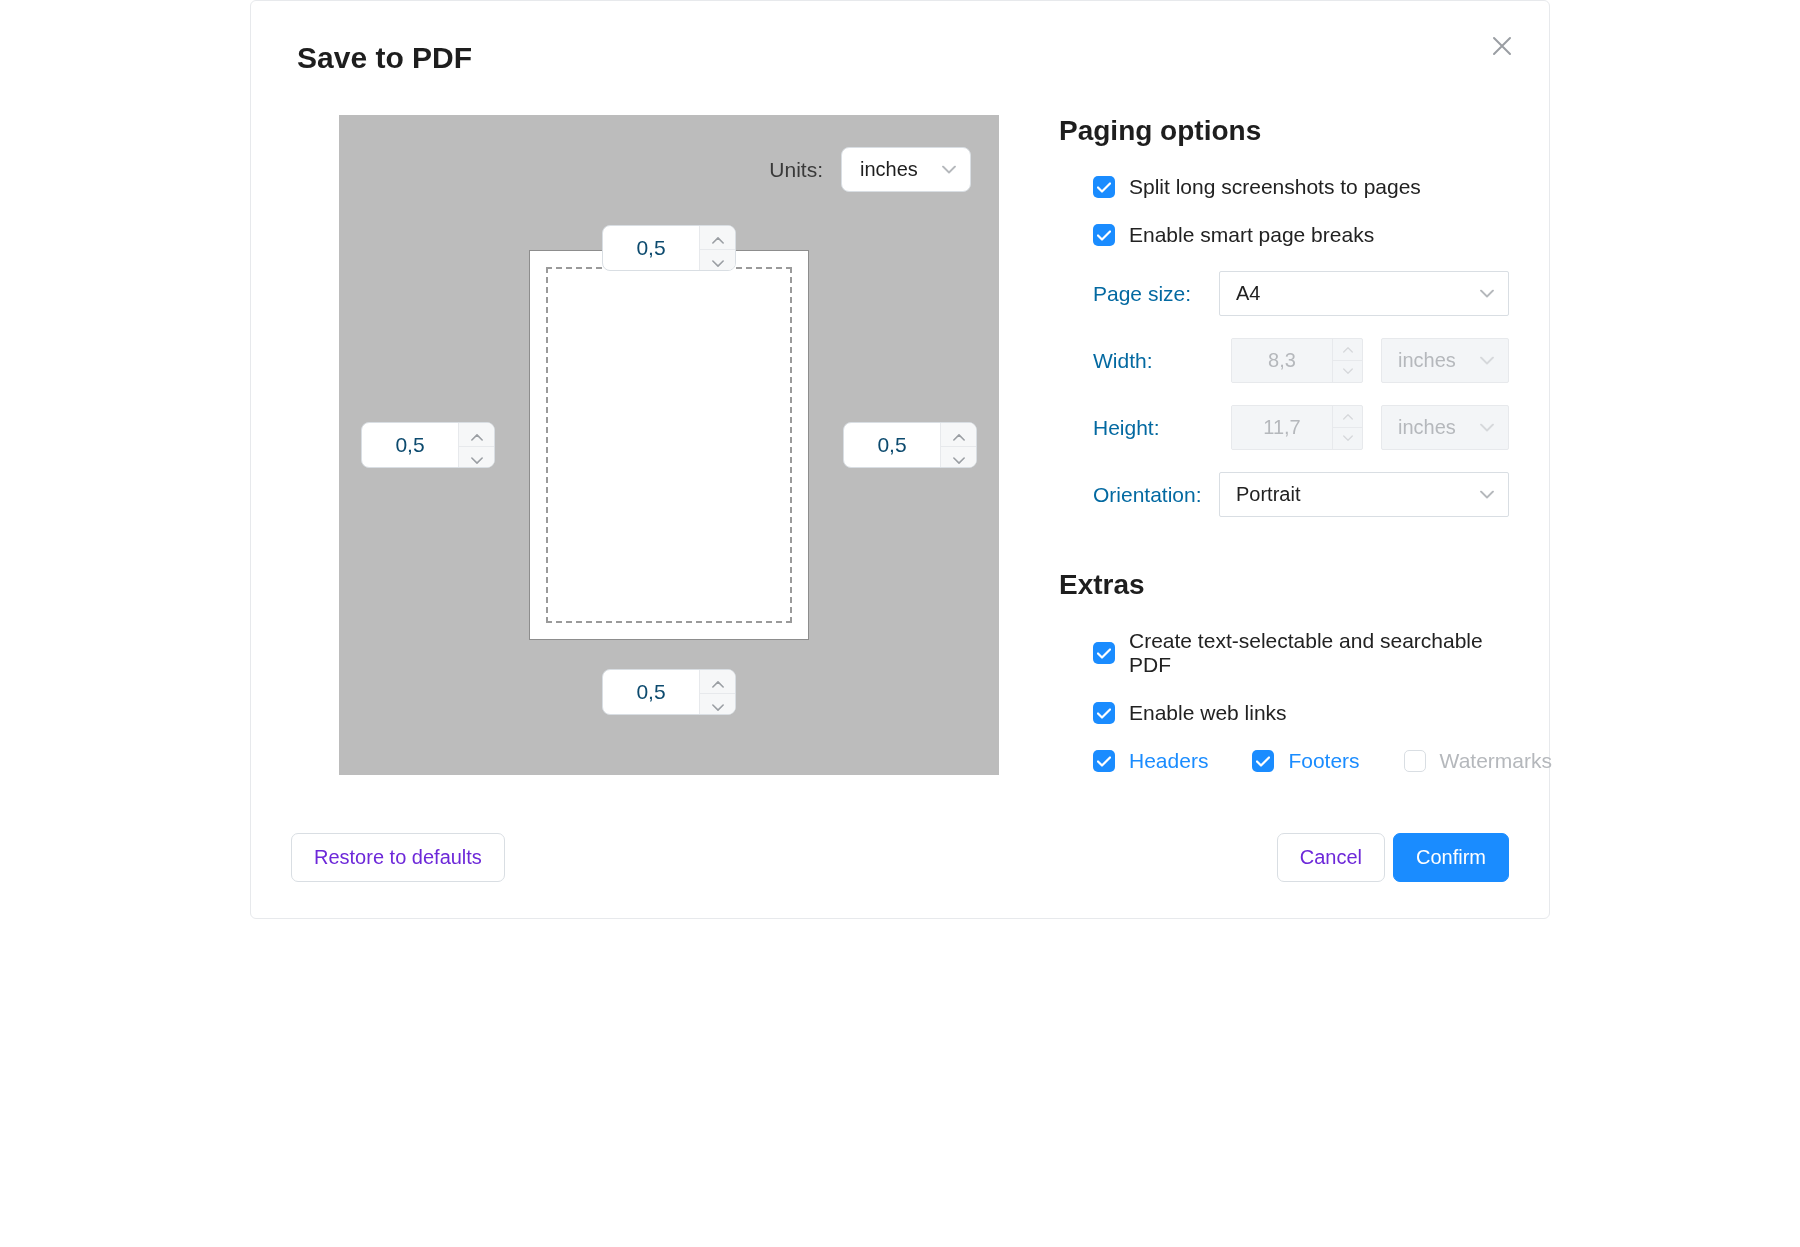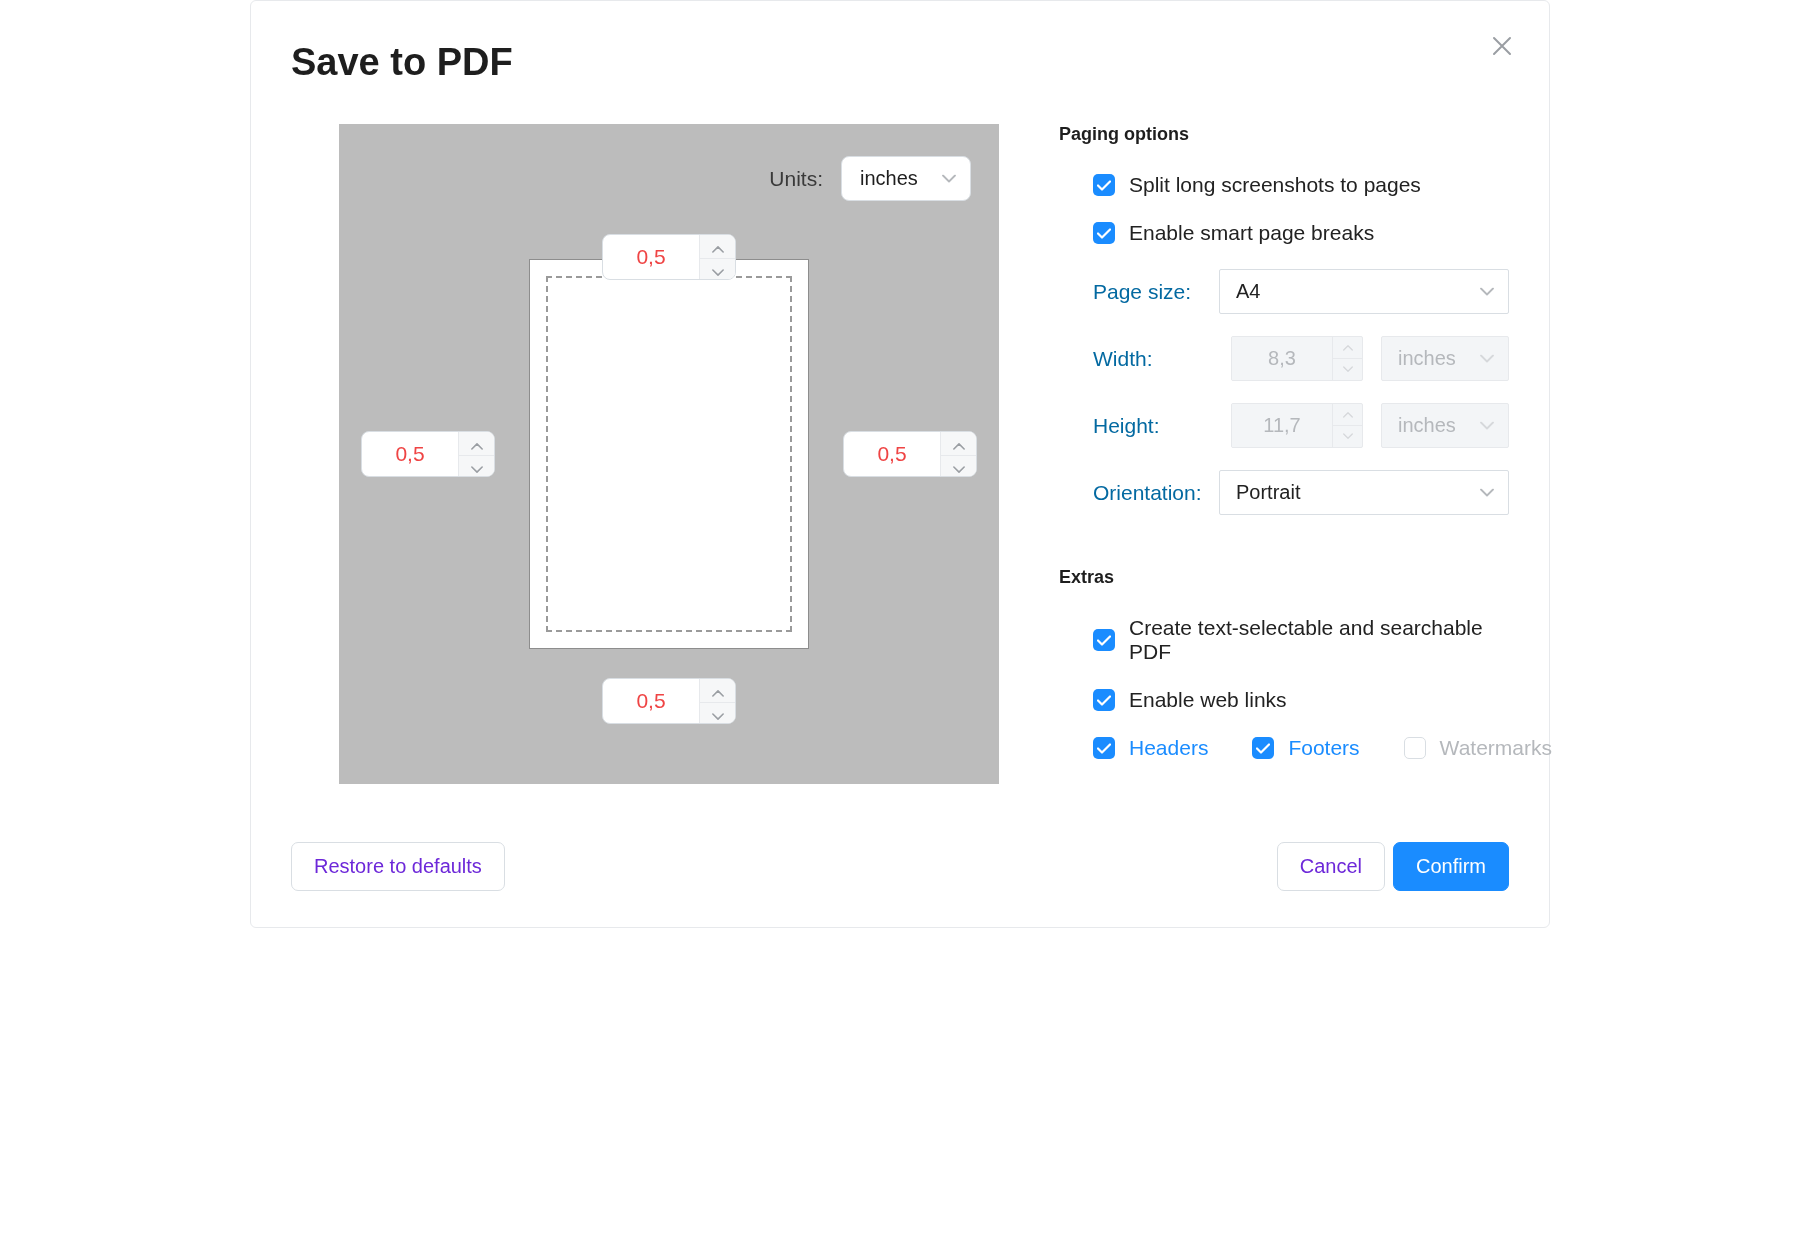--- a/index.html
+++ b/index.html
@@ -25,23 +25,23 @@
   }
   .dialog{
     width:1300px;
     margin:0 auto;
     border:1px solid var(--border-light);
     border-radius:6px;
     padding:30px 40px 36px 40px;
     position:relative;
   }
   .dialog-title{
-    font-size:38px;
+    font-size:30px;
     font-weight:700;
-    margin:10px 0 40px 0;
+    margin:10px 0 40px 6px;
   }
   .close-btn{
     position:absolute;
     top:34px; right:36px;
     cursor:pointer;
     color:#9a9ea3;
   }
   .close-btn svg{width:22px;height:22px;display:block;}
 
   .body-row{display:flex;gap:60px;align-items:flex-start;}
@@ -75,41 +75,41 @@
     inset:16px;
     border:2px dashed #9a9a9a;
   }
   .margin-input{
     position:absolute;
     display:flex;align-items:stretch;
     background:#fff;border:1px solid var(--border);border-radius:8px;
     overflow:hidden;
   }
   .margin-input .val{
-    width:96px;text-align:center;font-size:21px;color:#ef4444;
+    width:96px;text-align:center;font-size:21px;color:#0c4a6e;
     display:flex;align-items:center;justify-content:center;
     cursor:text;
   }
   .margin-input .spin{
     width:36px;display:flex;flex-direction:column;border-left:1px solid var(--border-light);
     background:#f6f7f8;
   }
   .margin-input .spin div{
     flex:1;display:flex;align-items:center;justify-content:center;cursor:pointer;
   }
   .margin-input .spin div:first-child{border-bottom:1px solid var(--border-light);}
   .margin-input .spin svg{width:12px;height:8px;color:#9a9ea3;}
   .m-top{left:50%;transform:translateX(-50%);top:110px;height:46px;}
   .m-bottom{left:50%;transform:translateX(-50%);bottom:60px;height:46px;}
   .m-left{left:22px;top:50%;transform:translateY(-50%);height:46px;}
   .m-right{right:22px;top:50%;transform:translateY(-50%);height:46px;}
 
   
   .options{flex:1;min-width:0;}
-  .section-title{font-size:18px;font-weight:700;margin:0 0 28px 0;}
+  .section-title{font-size:28px;font-weight:700;margin:0 0 28px 0;}
   .section+.section{margin-top:52px;}
   .row{display:flex;align-items:center;gap:14px;margin-bottom:24px;}
   .row.indent{padding-left:34px;}
   .row.last{margin-bottom:0;}
   .chk{
     width:22px;height:22px;border-radius:5px;flex-shrink:0;
     display:flex;align-items:center;justify-content:center;cursor:pointer;
   }
   .chk.on{background:var(--blue);}
   .chk.off{border:1.5px solid var(--border);background:#fff;}

